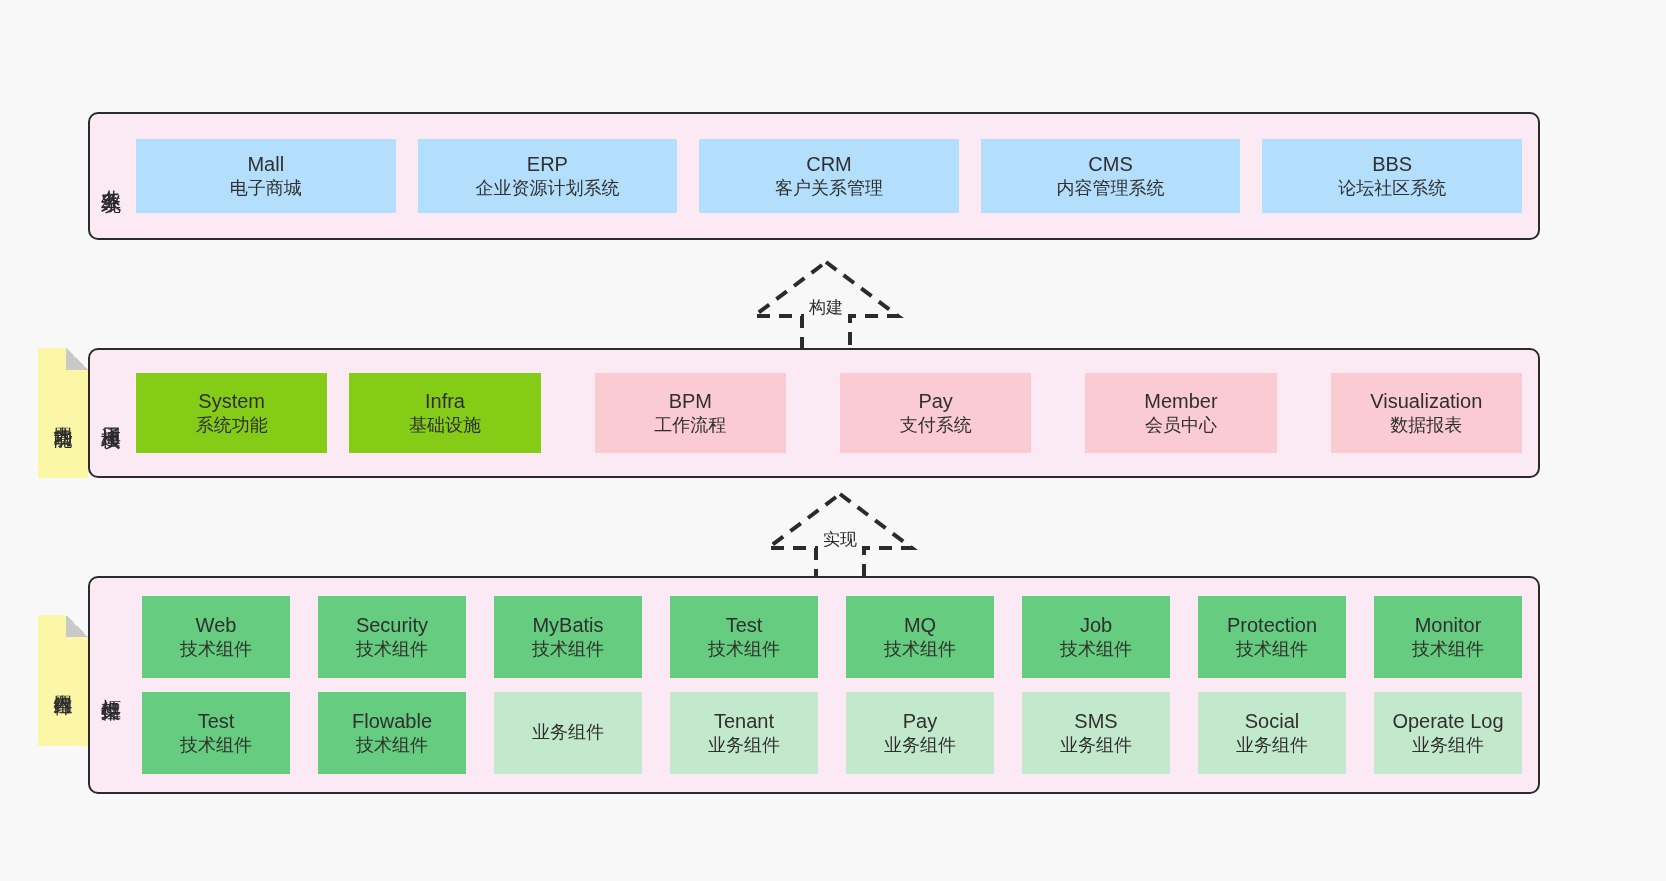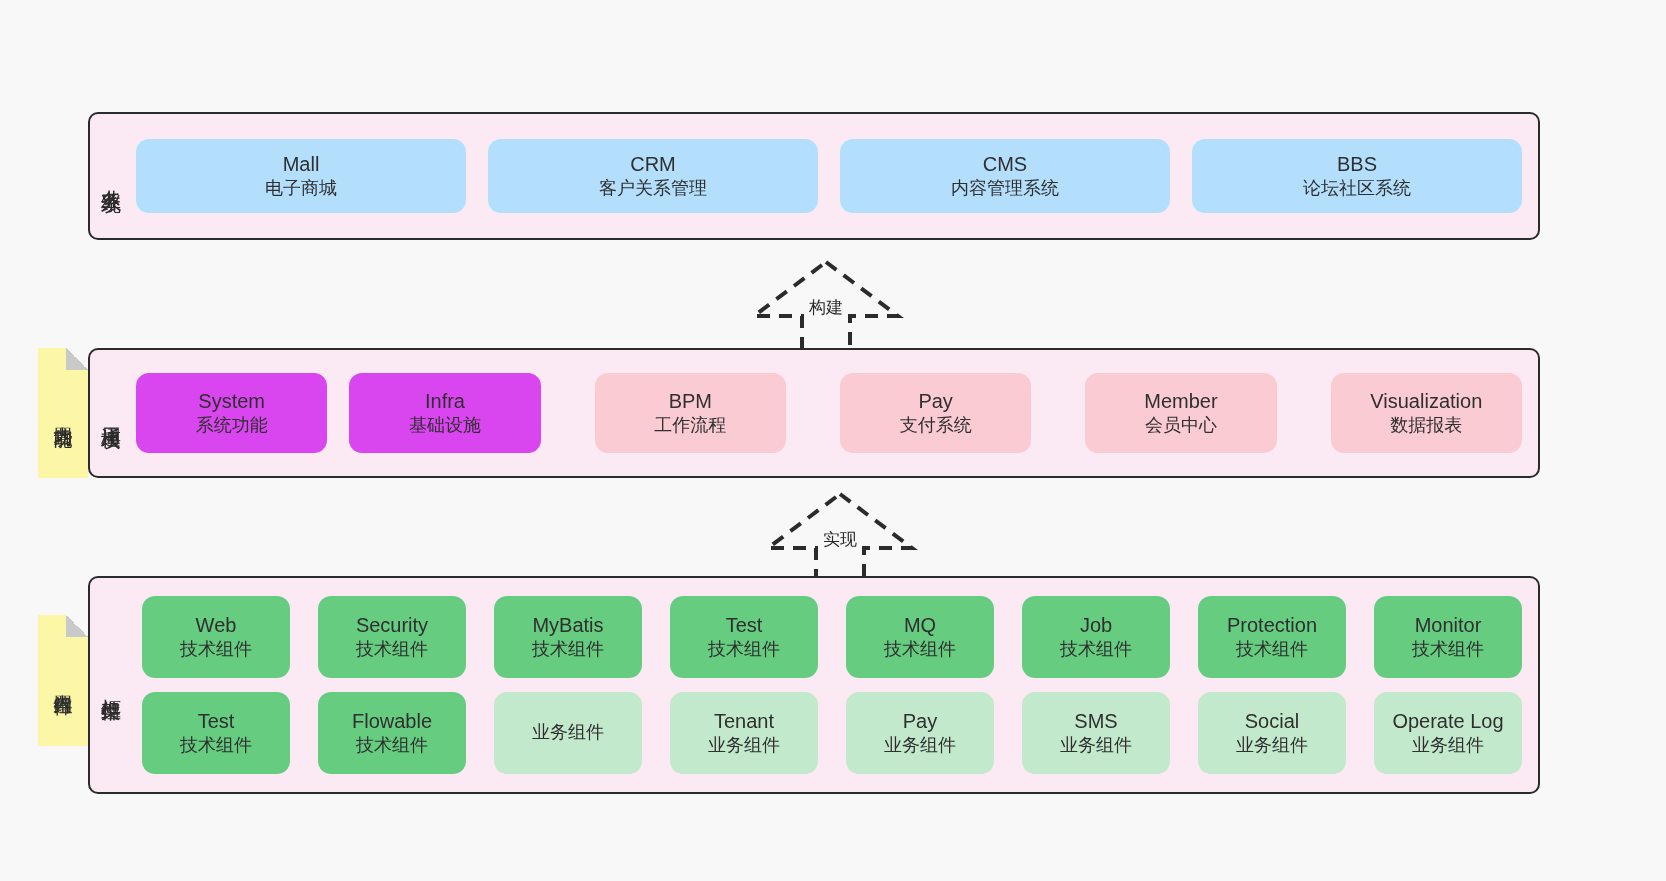--- a/index.html
+++ b/index.html
@@ -49,41 +49,41 @@
     gap: 18px;
     padding: 0 16px 0 4px;
   }
   .row {
     display: flex;
     gap: 22px;
   }
   .card {
     flex: 1 1 0;
     box-sizing: border-box;
-    border-radius: 13px;
+    border-radius: 0;
     display: flex;
     flex-direction: column;
     align-items: center;
     justify-content: center;
     text-align: right;
     line-height: 1.28;
     padding: 6px 6px;
   }
   .card .en {
     font-size: 20px;
     color: #2f2f2f;
   }
   .card .cn {
     font-size: 18px;
     color: #2f2f2f;
   }
 
   
   .c-blue       { background: #b3dffc; }
-  .c-red        { background: #d946ef; }
+  .c-red        { background: #84cc16; }
   .c-pink       { background: #fbcbd3; margin-left: 32px; }
   .c-green      { background: #66cc80; }
   .c-lightgreen { background: #c3e9cc; }
 
   
   #sec-business  { left: 88px;  top: 112px; width: 1452px; height: 128px; }
   #sec-business .card { height: 74px; }
 
   #sec-modules   { left: 88px;  top: 348px; width: 1452px; height: 130px; }
   #sec-modules .card { height: 80px; }
@@ -148,20 +148,24 @@
 
 <div class="section" id="sec-business">
   <div class="section-title">业务系统</div>
   <div class="section-body">
     <div class="row">
       <div class="card c-blue">
         <span class="en">Mall</span>
         <span class="cn">电子商城</span>
       </div>
       <div class="card c-blue">
+        <span class="en">ERP</span>
+        <span class="cn">企业资源计划系统</span>
+      </div>
+      <div class="card c-blue">
         <span class="en">CRM</span>
         <span class="cn">客户关系管理</span>
       </div>
       <div class="card c-blue">
         <span class="en">CMS</span>
         <span class="cn">内容管理系统</span>
       </div>
       <div class="card c-blue">
         <span class="en">BBS</span>
         <span class="cn">论坛社区系统</span>

